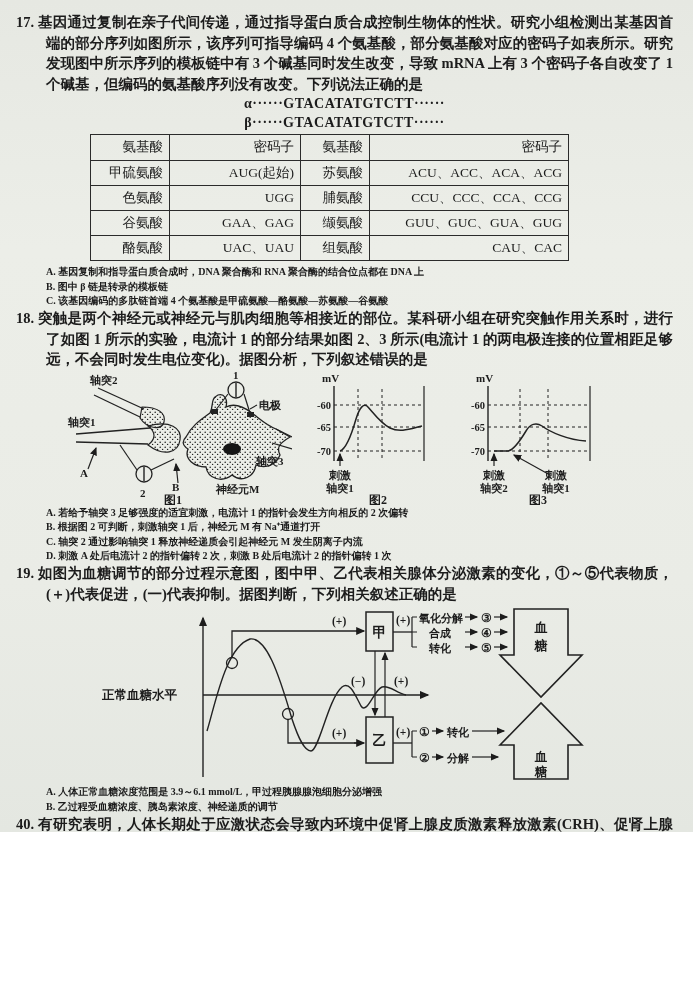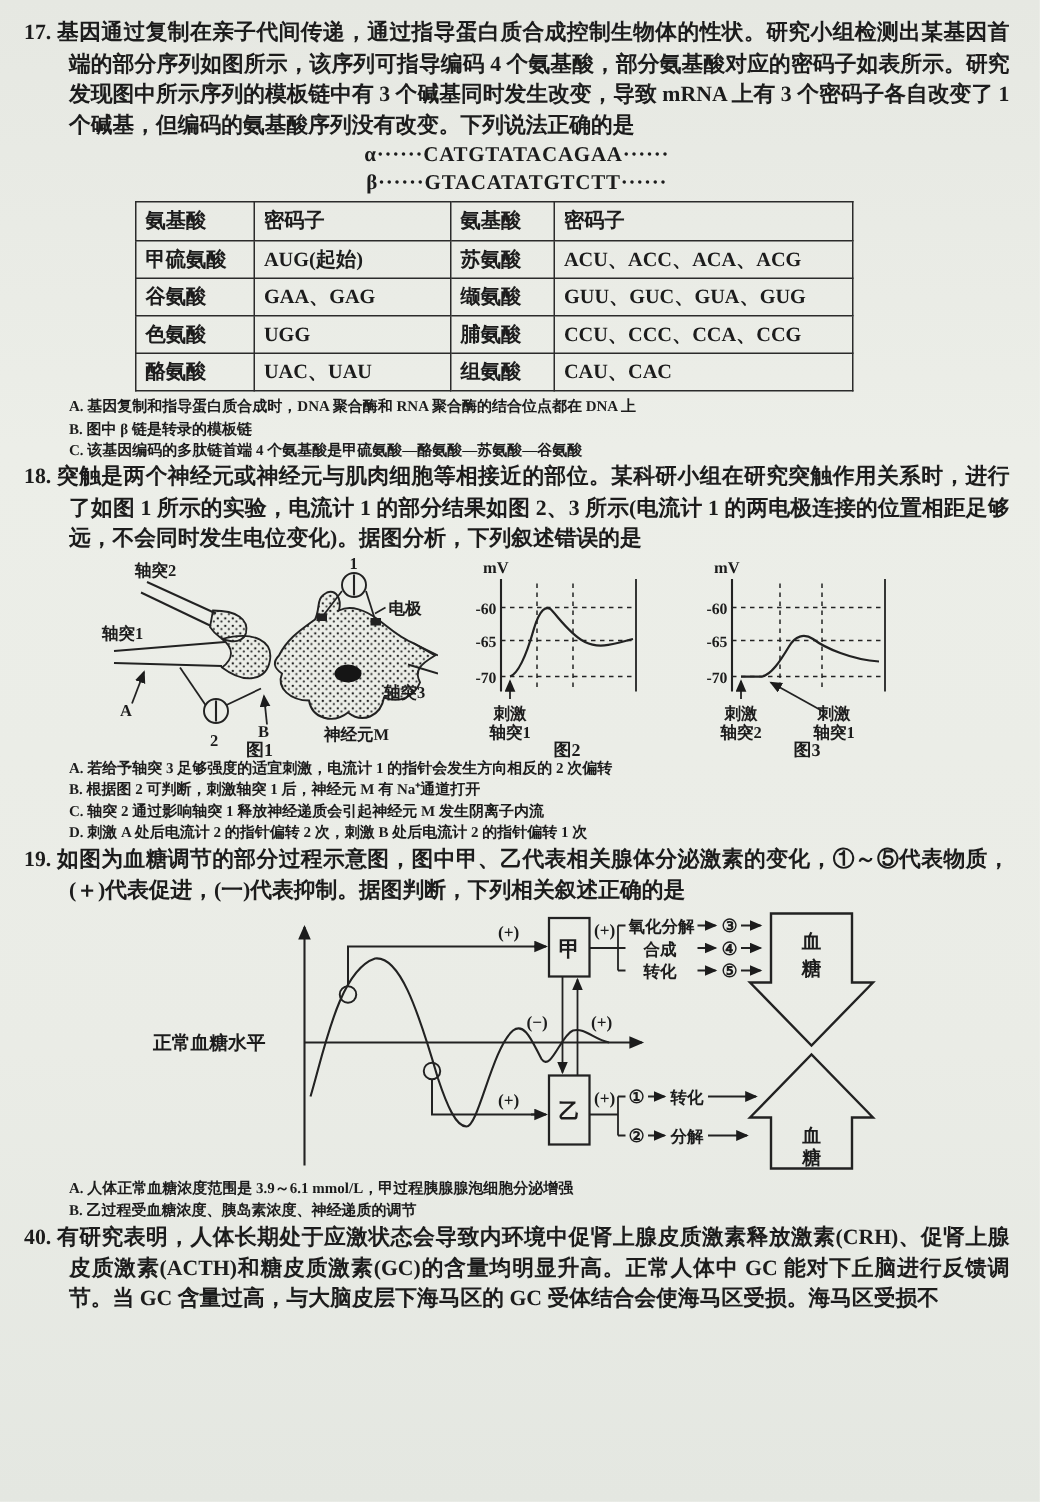--- a/index.html
+++ b/index.html
@@ -1,81 +1,81 @@
 <!DOCTYPE html>
 <html><head>
 <meta charset="utf-8">
 <style>
   html,body{margin:0;padding:0;}
   .page{
-    position:relative;width:693px;height:1001px;box-sizing:border-box;
+    position:relative;width:693px;height:832px;box-sizing:border-box;
     background:#e9ebe5;
     background-image:linear-gradient(180deg,#e6e8e2 0%,#eceee8 30%,#eaece6 70%,#e4e7e1 100%);
     color:#1c1c1c;
     font-family:"Liberation Serif",serif;
     font-weight:bold;
     padding:12px 20px 0 16px;
     overflow:hidden;
   }
   .stem{
     font-size:14.5px;line-height:1.42;text-align:justify;
     padding-left:30px;text-indent:-30px;margin:0 0 1px 0;
   }
   .qnum{font-weight:bold;}
   .seq{ text-align:center;font-size:14px;line-height:1.25;letter-spacing:.5px;margin:1px 0;}
   table.codon{
     border-collapse:collapse;margin:3px 0 4px 74px;
   }
   table.codon th,table.codon td{
-    border:1.6px solid #2b2b2b;text-align:left;
-    font-size:13.5px;font-weight:bold;padding:3px 6px;line-height:1.35;
+    border:1.6px solid #2b2b2b;text-align:right;
+    font-size:13.5px;font-weight:normal;padding:3px 6px;line-height:1.35;
   }
   table.codon td:nth-child(1),table.codon th:nth-child(1){width:66px;}
   table.codon td:nth-child(2),table.codon th:nth-child(2){width:118px;}
   table.codon td:nth-child(3),table.codon th:nth-child(3){width:56px;}
   table.codon td:nth-child(4),table.codon th:nth-child(4){width:186px;}
   .opt{font-size:10px;line-height:1.43;padding-left:30px;margin:0;}
   .figrow{display:flex;align-items:flex-end;gap:4px;margin:1px 0 1px 48px;}
   svg text{font-family:"Liberation Serif",serif;font-weight:bold;fill:#1c1c1c;}
   .q19fig{margin:0 0 0 82px;}
 </style>
 </head>
 <body>
 
 <div class="page">
 
   <div>
     <p class="stem"><span class="qnum">17.</span> <span>基因通过复制在亲子代间传递，通过指导蛋白质合成控制生物体的性状。研究小组检测出某基因首端的部分序列如图所示，该序列可指导编码 4 个氨基酸，部分氨基酸对应的密码子如表所示。研究发现图中所示序列的模板链中有 3 个碱基同时发生改变，导致 mRNA 上有 3 个密码子各自改变了 1 个碱基，但编码的氨基酸序列没有改变。下列说法正确的是</span></p>
-    <div class="seq">α······CATGTATACAGAA······</div>
+    <div class="seq">α······GTACATATGTCTT······</div>
     <div class="seq">β······GTACATATGTCTT······</div>
     <table class="codon">
       <tbody>
           <tr>
         <th>氨基酸</th>
         <th>密码子</th>
         <th>氨基酸</th>
         <th>密码子</th>
       </tr>
       <tr>
         <td>甲硫氨酸</td>
         <td>AUG(起始)</td>
         <td>苏氨酸</td>
         <td>ACU、ACC、ACA、ACG</td>
       </tr>
       <tr>
+        <td>色氨酸</td>
+        <td>UGG</td>
+        <td>脯氨酸</td>
+        <td>CCU、CCC、CCA、CCG</td>
+      </tr>
+      <tr>
         <td>谷氨酸</td>
         <td>GAA、GAG</td>
         <td>缬氨酸</td>
         <td>GUU、GUC、GUA、GUG</td>
-      </tr>
-      <tr>
-        <td>色氨酸</td>
-        <td>UGG</td>
-        <td>脯氨酸</td>
-        <td>CCU、CCC、CCA、CCG</td>
       </tr>
       <tr>
         <td>酪氨酸</td>
         <td>UAC、UAU</td>
         <td>组氨酸</td>
         <td>CAU、CAC</td>
       </tr>
     </tbody>
       </table>
     <p class="opt">A. 基因复制和指导蛋白质合成时，DNA 聚合酶和 RNA 聚合酶的结合位点都在 DNA 上</p>

